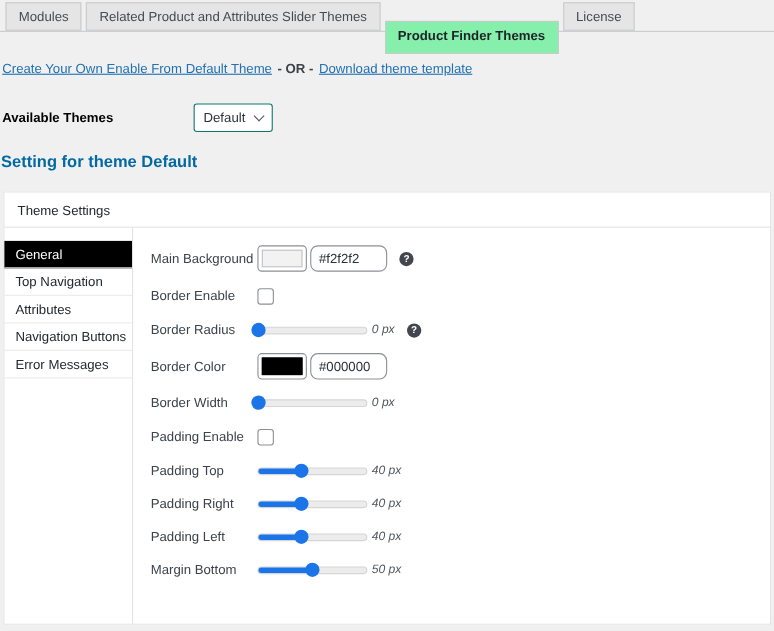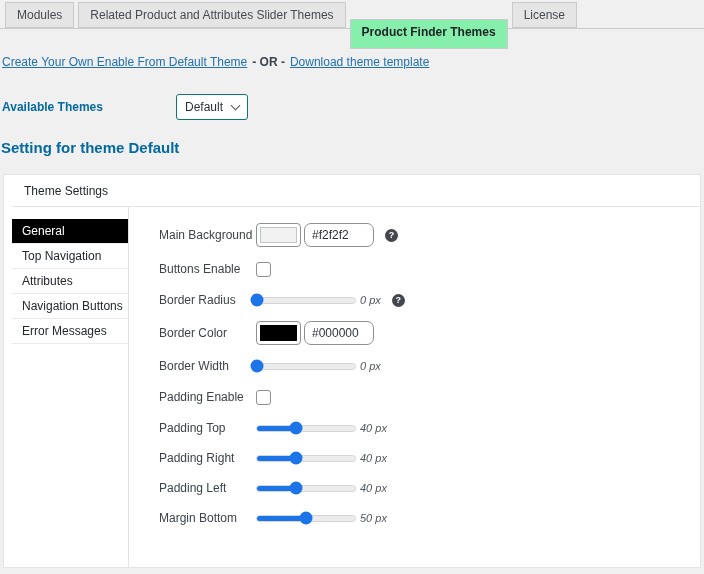--- a/index.html
+++ b/index.html
@@ -18,36 +18,36 @@
   }
   .tab.active {
     background:#86efac; font-weight:700; color:#1d2327; padding-bottom:9px; z-index:2;margin-top:17px;
   }
   
   .links { position:absolute; top:55px; left:2px; font-size:12px; z-index:1; }
   .links a { color:#2271b1; text-decoration:underline; cursor:pointer; }
   .links .or { color:#3c434a; font-weight:700; margin:0 5px; }
   
   .themes-row { position:absolute; top:94px; left:2px; height:26px; display:flex; align-items:center; z-index:1; }
-  .themes-label { width:174px; font-size:12px; font-weight:700; color:#0369a1; }
+  .themes-label { width:174px; font-size:12px; font-weight:700; color:#000000; }
   .select {
     width:72px; height:26px; background:#fff; border:1px solid #0f766e; border-radius:3px;
     display:flex; align-items:center; justify-content:space-between; padding:0 8px;
     font-size:12px; color:#2c3338; cursor:pointer;
   }
   .chev { width:7px; height:7px; border-right:1.5px solid #50575e; border-bottom:1.5px solid #50575e; transform:rotate(45deg); margin-top:-4px; }
   
   .heading { position:absolute; top:139px; left:1px; font-size:15px; font-weight:700; color:#0369a1; }
   
   .panel {
     position:absolute; top:174px; left:3px; right:3px; height:394px;
-    background:#fff; border:1px solid #e2e4e7; display:flex; flex-direction:column;padding-left:8px;
+    background:#fff; border:1px solid #e2e4e7; display:flex; flex-direction:column;
   }
   .panel-head { height:32px; padding:9px 12px; border-bottom:1px solid #e3e3e3; font-size:12px; color:#23282d; }
-  .panel-body { display:flex; flex:1; min-height:0;gap:14px; }
+  .panel-body { display:flex; flex:1; min-height:0; }
   .sidebar { width:117px; border-right:1px solid #e3e3e3; padding-top:12px; flex-shrink:0; }
   .side-item {
     padding:5px 10px; border-bottom:1px solid #ebebeb; font-size:12px; line-height:14px;
     color:#23282d; cursor:pointer; white-space:nowrap; overflow:hidden;
   }
   .side-item.active { background:#000; color:#fff; }
   .content { flex:1; padding:10px 0 0 16px; overflow:hidden; }
   
   .field-row { display:flex; align-items:center; }
   .row-color { height:36px; }
@@ -109,21 +109,21 @@
     <div class="content" id="fields">
         <div class="field-row row-color">
           <span class="field-label">Main Background</span>
           <button class="swatch">
             <div class="swatch-inner" style="background: rgb(242, 242, 242);"></div>
           </button>
           <input class="hexinput" type="text" value="#f2f2f2" style="">
           <span class="help">?</span>
         </div>
         <div class="field-row row-checkbox">
-          <span class="field-label">Buttons Enable</span>
+          <span class="field-label">Border Enable</span>
           <input type="checkbox" style="">
         </div>
         <div class="field-row row-slider">
           <span class="field-label">Border Radius</span>
           <div class="slider">
             <div class="slider-fill" style="width: 0%; background: rgb(27, 116, 232);"></div>
             <div class="slider-thumb" style="left: 0%; background: rgb(27, 116, 232);"></div>
           </div>
           <span class="slider-val">0 px</span>
           <span class="help">?</span>

